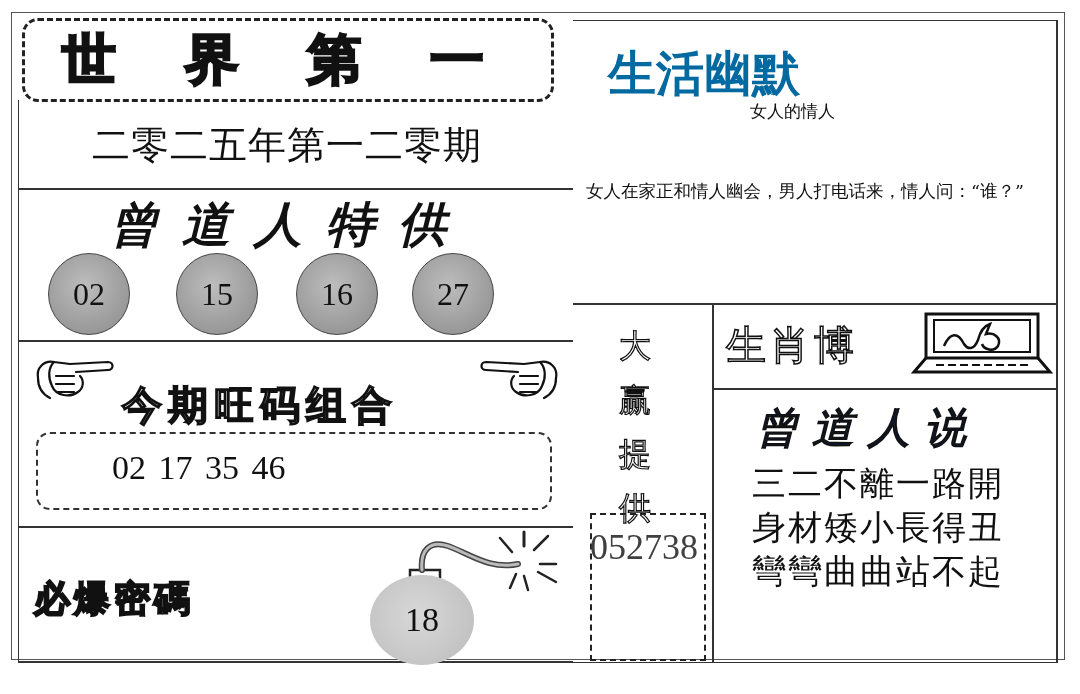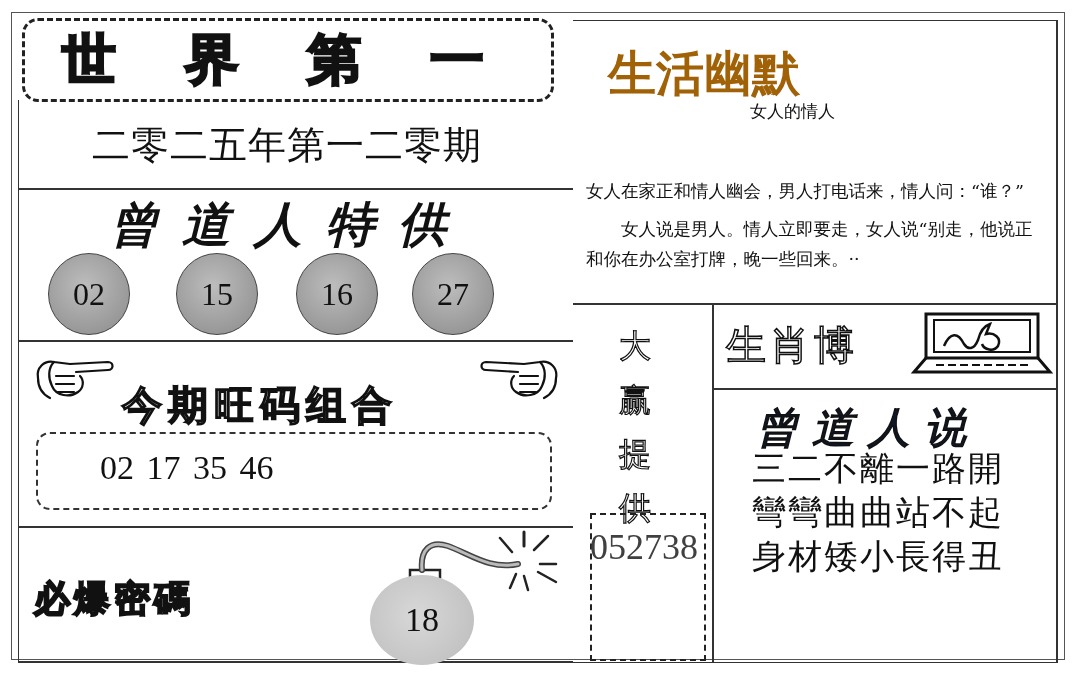--- a/index.html
+++ b/index.html
@@ -20,44 +20,44 @@
 
   
   .sec-heading { position: absolute; font-family: "DejaVu Serif", serif; font-weight: bold; color: #111; }
   .h-special { left: 110px; top: 193px; font-size: 48px; letter-spacing: 24px; font-style: italic; }
   .ball { position: absolute; width: 82px; height: 82px; border-radius: 50%; border: 1.5px solid #444; background: radial-gradient(circle at 45% 40%, #bdbdbd 0%, #9e9e9e 60%, #8a8a8a 100%); display: flex; align-items: center; justify-content: center; font-family: "Liberation Serif", serif; font-size: 32px; color: #111; }
 
   
   .h-combo { left: 122px; top: 348px; font-size: 40px; letter-spacing: 6px; color: #fff; margin-top: 30px; -webkit-text-stroke: 1.5px #111; }
   .hand { position: absolute; top: 348px; width: 86px; height: 56px; }
   .combo-box { position: absolute; left: 36px; top: 432px; width: 516px; height: 78px; border: 2.5px dashed #333; border-radius: 14px; }
-  .combo-nums { position: absolute; left: 100px; top: 449px; font-family: "Liberation Serif", serif; font-size: 34px; word-spacing: 4px; color: #111; }
+  .combo-nums { position: absolute; left: 112px; top: 449px; font-family: "Liberation Serif", serif; font-size: 34px; word-spacing: 4px; color: #111; }
 
   
   .h-bomb { left: 34px; top: 575px; font-size: 36px; letter-spacing: 4px; color: #fff; -webkit-text-stroke: 2px #111; }
   .bomb { position: absolute; left: 370px; top: 575px; width: 104px; height: 90px; border-radius: 50%; background: radial-gradient(circle at 45% 45%, #d8d8d8 0%, #c4c4c4 70%, #b8b8b8 100%); display: flex; align-items: center; justify-content: center; font-family: "Liberation Serif", serif; font-size: 34px; color: #111; }
   .bomb-svg { position: absolute; left: 400px; top: 530px; width: 170px; height: 80px; }
 
   
   .right-frame { position: absolute; left: 573px; top: 20px; width: 485px; height: 643px; border-top: 1.5px solid #333; border-right: 2px solid #333; border-bottom: 1.5px solid #333; }
-  .humor-title { position: absolute; left: 608px; top: 42px; font-family: "DejaVu Sans", sans-serif; font-weight: bold; font-size: 48px; color: #a16207; letter-spacing: 0; }
+  .humor-title { position: absolute; left: 608px; top: 42px; font-family: "DejaVu Sans", sans-serif; font-weight: bold; font-size: 48px; color: #0369a1; letter-spacing: 0; }
   .humor-sub { position: absolute; left: 750px; top: 100px; font-family: "DejaVu Serif", serif; font-size: 17px; color: #111; }
   .humor-body { position: absolute; left: 578px; top: 168px; width: 478px; font-family: "DejaVu Serif", serif; font-size: 17.5px; line-height: 30px; color: #111; }
   .humor-body p { margin: 8px; }
   .humor-body .indent { text-indent: 2em; }
 
   .vert-title { position: absolute; left: 600px; top: 325px; width: 70px; display: flex; flex-direction: column; align-items: center; gap: 10px; font-family: "DejaVu Serif", serif; font-size: 32px; color: #fff; -webkit-text-stroke: 1.2px #111; }
   .vert-nums-box { position: absolute; left: 590px; top: 513px; width: 116px; height: 148px; border: 2.5px dashed #222; }
   .vert-nums { position: absolute; left: 590px; top: 525px; width: 116px; display: flex; flex-direction: row; align-items: flex-end; font-family: "Liberation Serif", serif; font-size: 36px; line-height: 44px; color: #404040; }
 
   .zodiac-title { position: absolute; left: 726px; top: 318px; font-family: "DejaVu Serif", serif; font-size: 40px; letter-spacing: 4px; color: #fff; -webkit-text-stroke: 1.5px #111; }
   .computer-svg { position: absolute; left: 908px; top: 310px; width: 148px; height: 70px; }
 
   .tseng-says { position: absolute; left: 756px; top: 400px; font-family: "DejaVu Serif", serif; font-style: italic; font-size: 42px; letter-spacing: 14px; color: #0f172a; -webkit-text-stroke: 1.5px #111; }
-  .poem { position: absolute; left: 752px; top: 446px; font-family: Liberation Sans, sans-serif; font-size: 34px; line-height: 44px; color: #111; letter-spacing: 2px; }
+  .poem { position: absolute; left: 752px; top: 462px; font-family: Liberation Serif, serif; font-size: 34px; line-height: 44px; color: #111; letter-spacing: 2px; }
   .poem div { white-space: nowrap; }
 </style>
 </head>
 <body>
 
 <div class="outer-frame"></div>
 <div class="left-frame"></div>
 <div class="right-frame"></div>
 
 <div class="hline" style="left:18px; top:188px; width:555px;"></div>
@@ -117,21 +117,20 @@
     <path d="M128 60 L124 46" stroke-width="2.5"></path>
     <path d="M110 58 L116 44" stroke-width="2.5"></path>
   </g>
 </svg>
 <div class="bomb">18</div>
 
 <div class="humor-title">生活幽默</div>
 <div class="humor-sub">女人的情人</div>
 <div class="humor-body">
   <p>女人在家正和情人幽会，男人打电话来，情人问：“谁？”</p>
-  <p class="indent">女人说是男人。情人立即要走，女人说“别走，他说正和你在办公室打牌，晚一些回来。··</p>
 </div>
 
 <div class="vert-title">
   <span>大</span>
   <span>赢</span>
   <span>提</span>
   <span>供</span>
 </div>
 <div class="vert-nums-box"></div>
 <div class="vert-nums">
@@ -147,15 +146,15 @@
     <rect x="26" y="10" width="96" height="32" stroke-width="2"></rect>
     <path d="M36 36 C42 22 50 22 56 34 C60 40 66 40 70 30 C72 22 76 16 82 14 L78 24 C86 22 94 28 90 36 C86 42 76 40 74 34" stroke-width="2.5"></path>
     <path d="M18 48 L6 62 L142 62 L130 48"></path>
     <path d="M28 55 L120 55" stroke-width="2" stroke-dasharray="8 4"></path>
   </g>
 </svg>
 
 <div class="tseng-says">曾道人说</div>
 <div class="poem">
   <div>三二不離一路開</div>
+  <div>身材矮小長得丑</div>
   <div>彎彎曲曲站不起</div>
-  <div>身材矮小長得丑</div>
 </div>
 
 </body></html>

